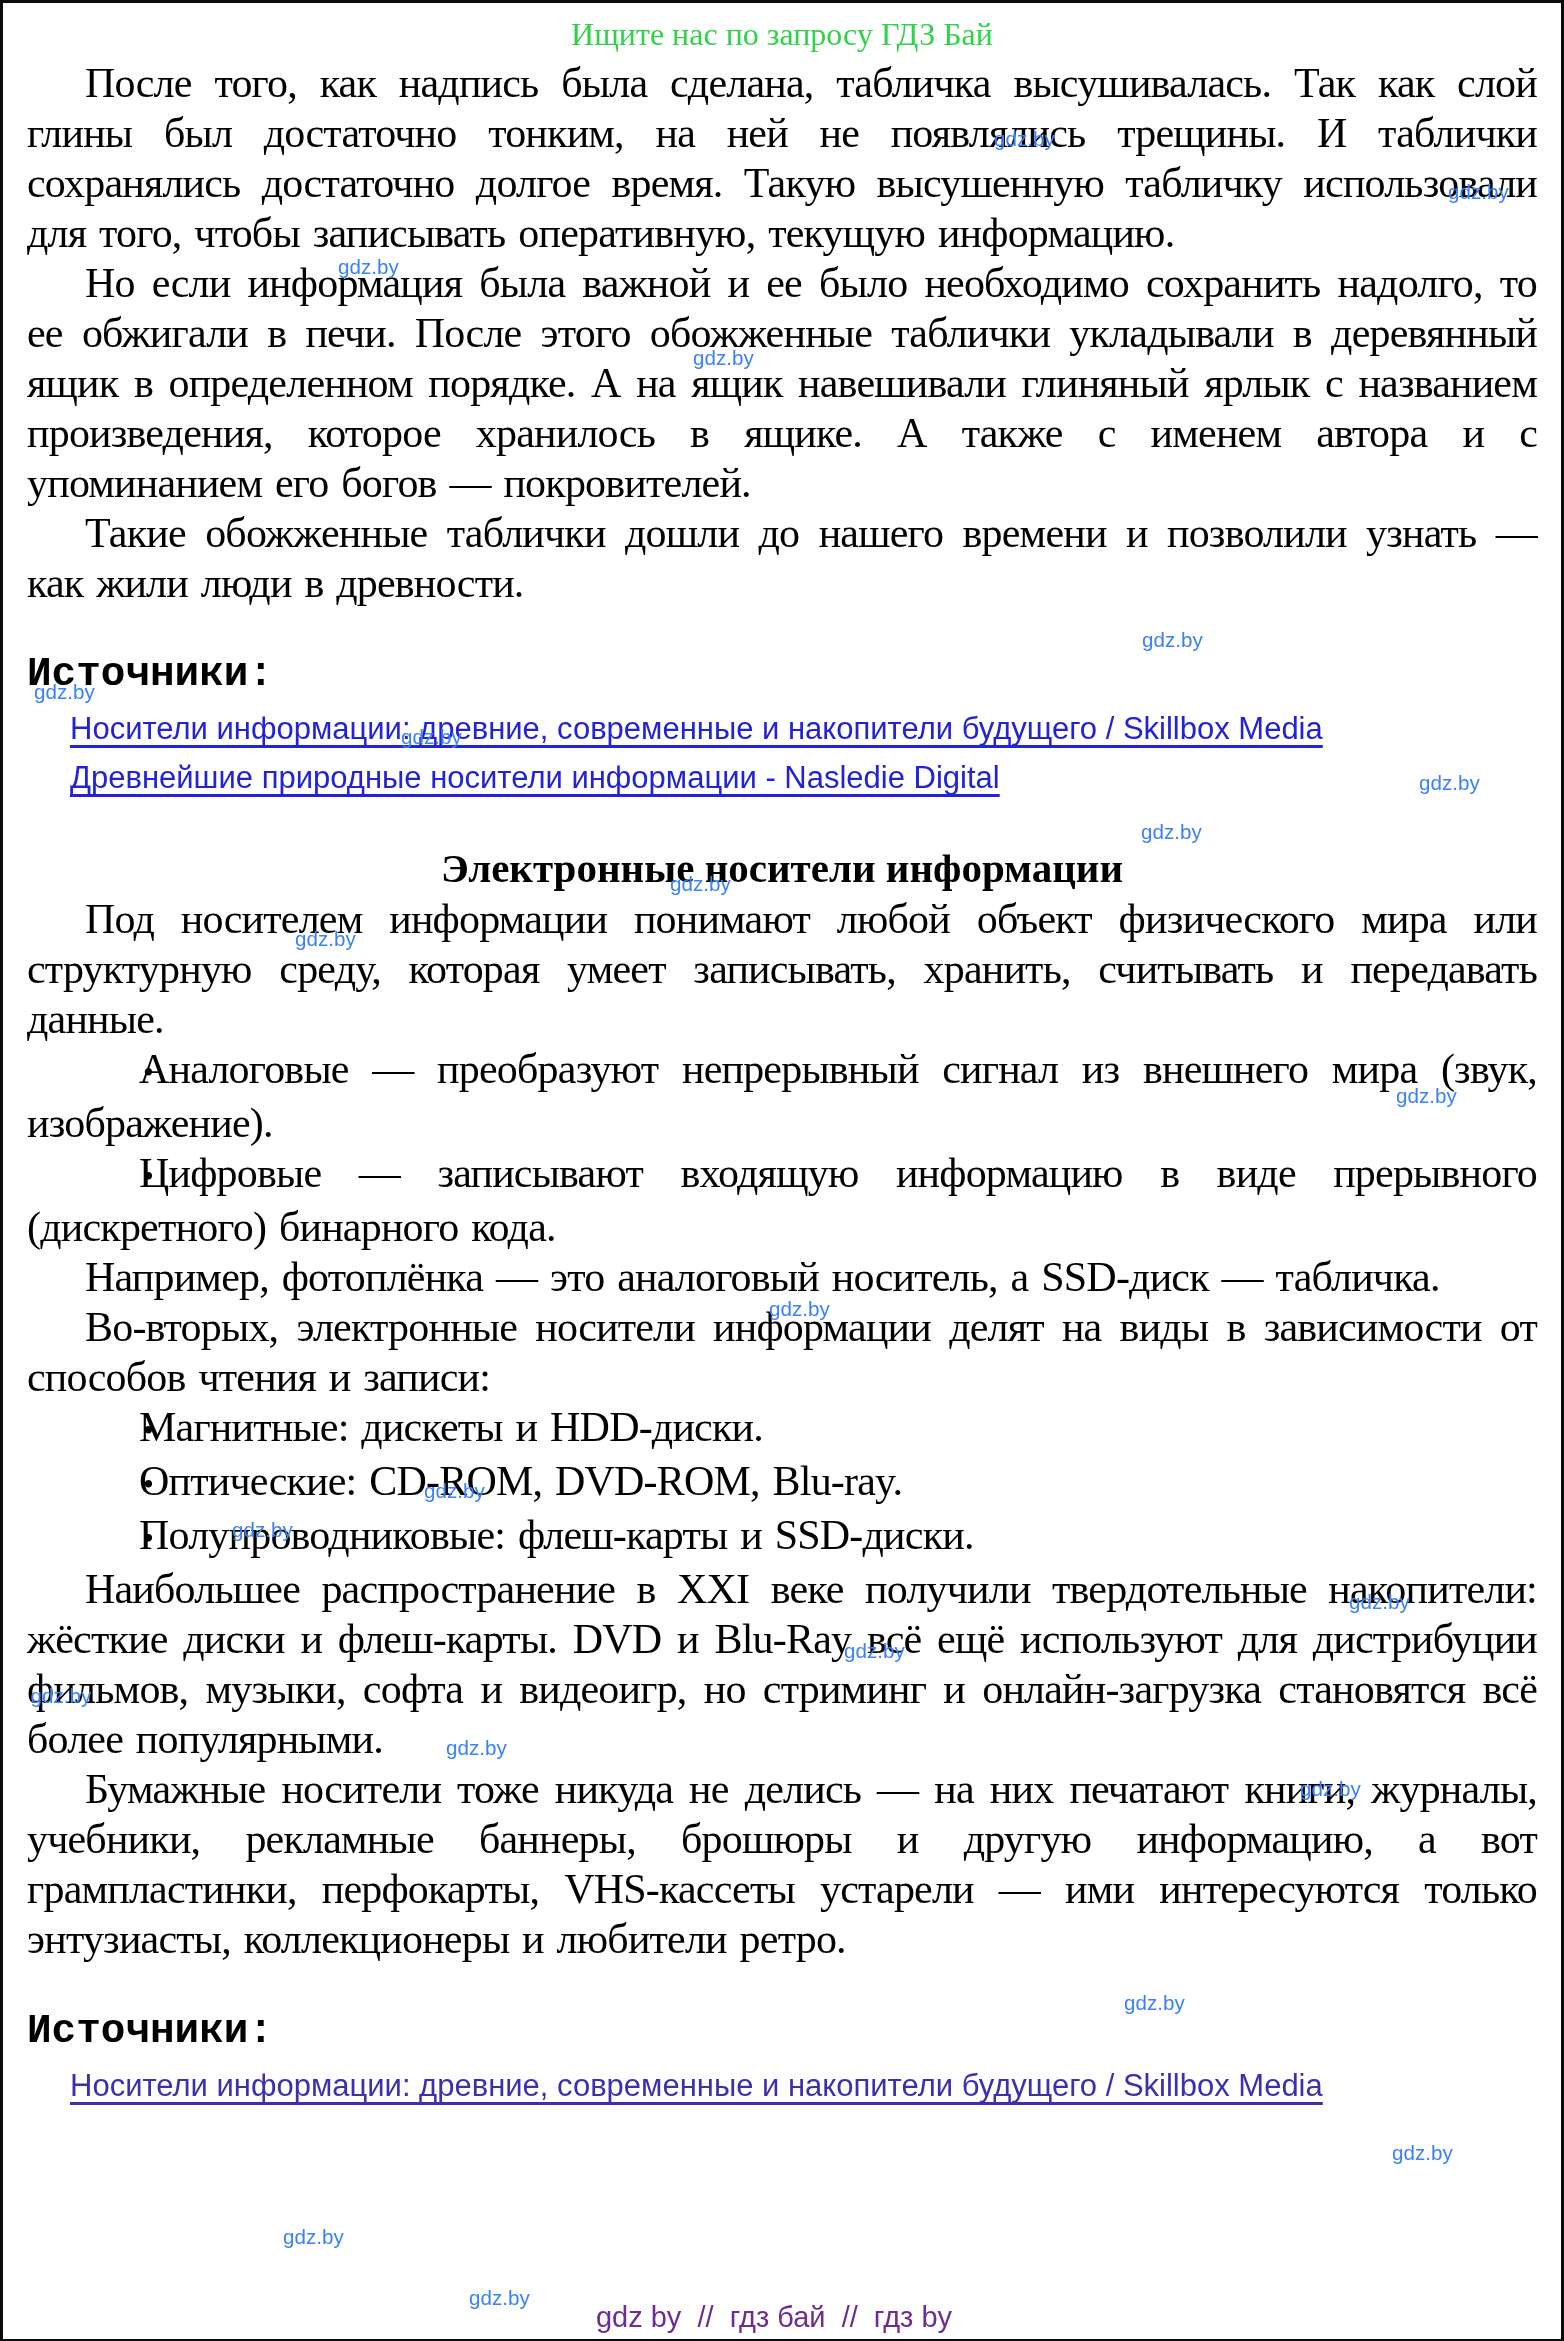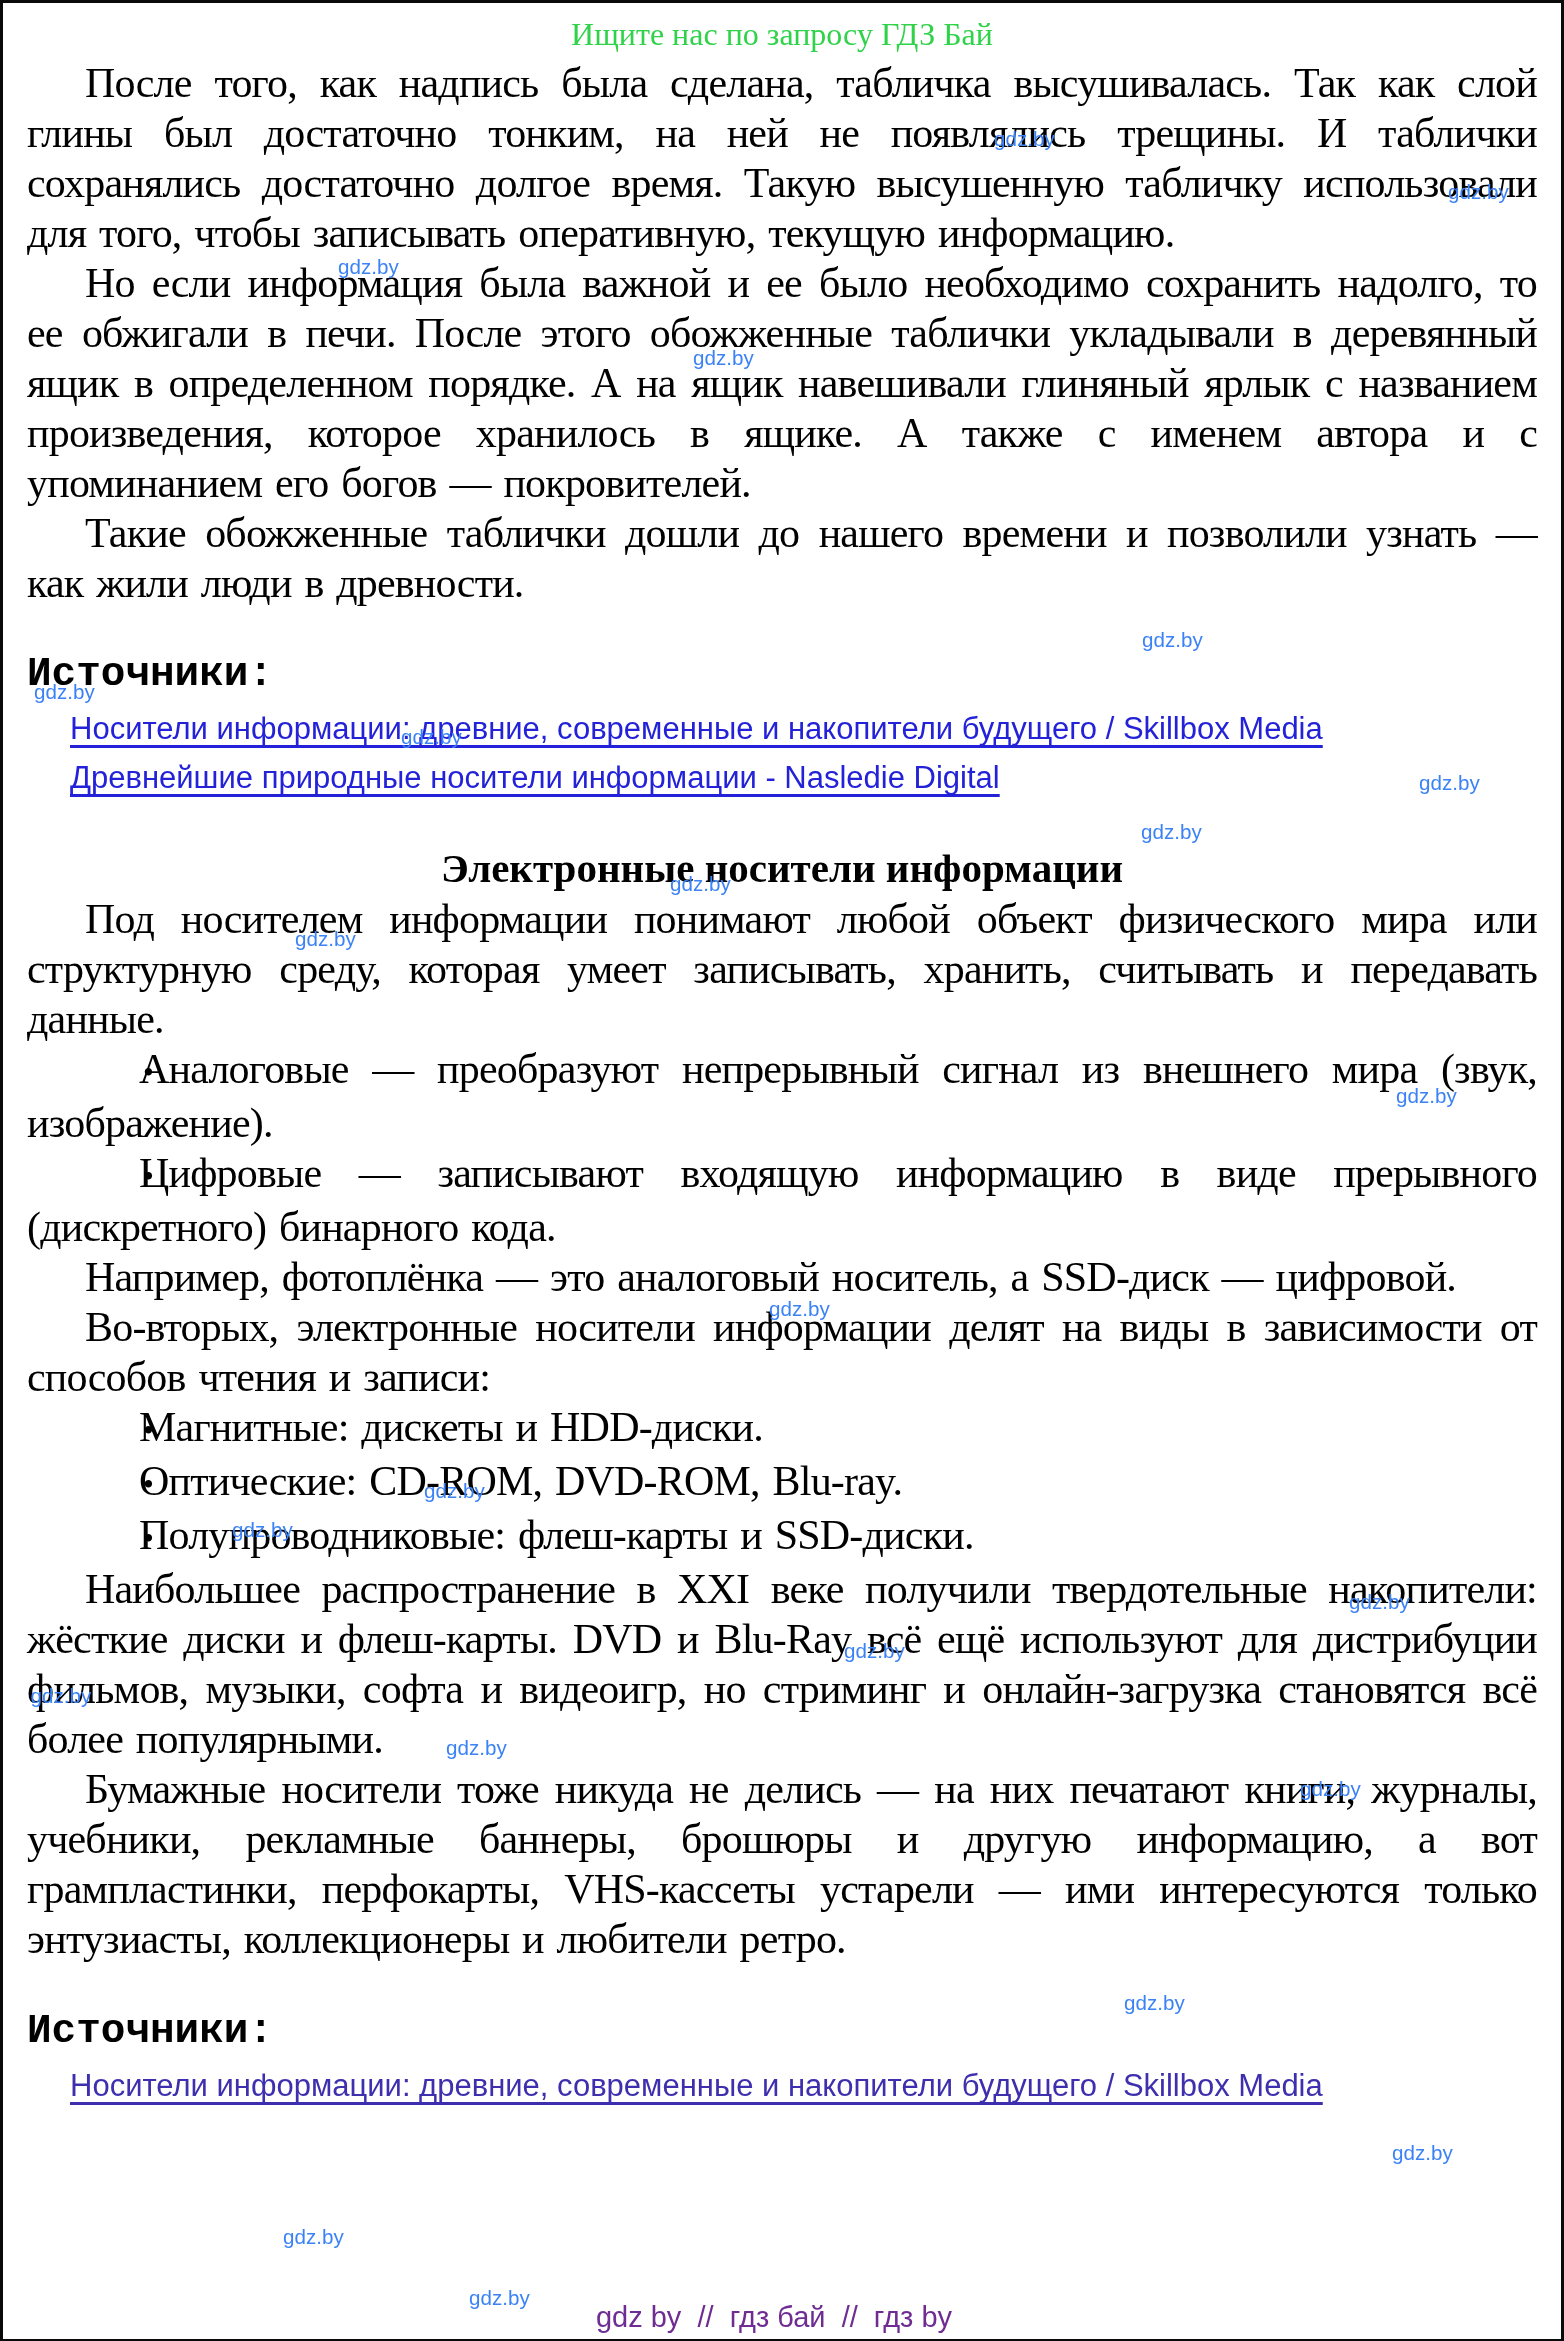--- a/index.html
+++ b/index.html
@@ -100,21 +100,21 @@
       <a class="doclink blue">Древнейшие природные носители информации - Nasledie Digital</a>
     </div>
 
     <h1 class="section-title">Электронные носители информации</h1>
 
     <p class="body">Под носителем информации понимают любой объект физического мира или структурную среду, которая умеет записывать, хранить, считывать и передавать данные.</p>
 
     <p class="body bullet"><span class="dot">•</span><span>Аналоговые — преобразуют непрерывный сигнал из внешнего мира (звук, изображение).</span></p>
     <p class="body bullet"><span class="dot">•</span><span>Цифровые — записывают входящую информацию в виде прерывного (дискретного) бинарного кода.</span></p>
 
-    <p class="body">Например, фотоплёнка — это аналоговый носитель, а SSD-диск — цифровой.</p>
+    <p class="body">Например, фотоплёнка — это аналоговый носитель, а SSD-диск — табличка.</p>
     <p class="body">Во-вторых, электронные носители информации делят на виды в зависимости от способов чтения и записи:</p>
 
     <p class="body bullet"><span class="dot">•</span><span>Магнитные: дискеты и HDD-диски.</span></p>
     <p class="body bullet"><span class="dot">•</span><span>Оптические: CD-ROM, DVD-ROM, Blu-ray.</span></p>
     <p class="body bullet"><span class="dot">•</span><span>Полупроводниковые: флеш-карты и SSD-диски.</span></p>
 
     <p class="body">Наибольшее распространение в XXI веке получили твердотельные накопители: жёсткие диски и флеш-карты. DVD и Blu-Ray всё ещё используют для дистрибуции фильмов, музыки, софта и видеоигр, но стриминг и онлайн-загрузка становятся всё более популярными.</p>
     <p class="body">Бумажные носители тоже никуда не делись — на них печатают книги, журналы, учебники, рекламные баннеры, брошюры и другую информацию, а вот грампластинки, перфокарты, VHS-кассеты устарели — ими интересуются только энтузиасты, коллекционеры и любители ретро.</p>
 
     <h2 class="sources second">Источники:</h2>

